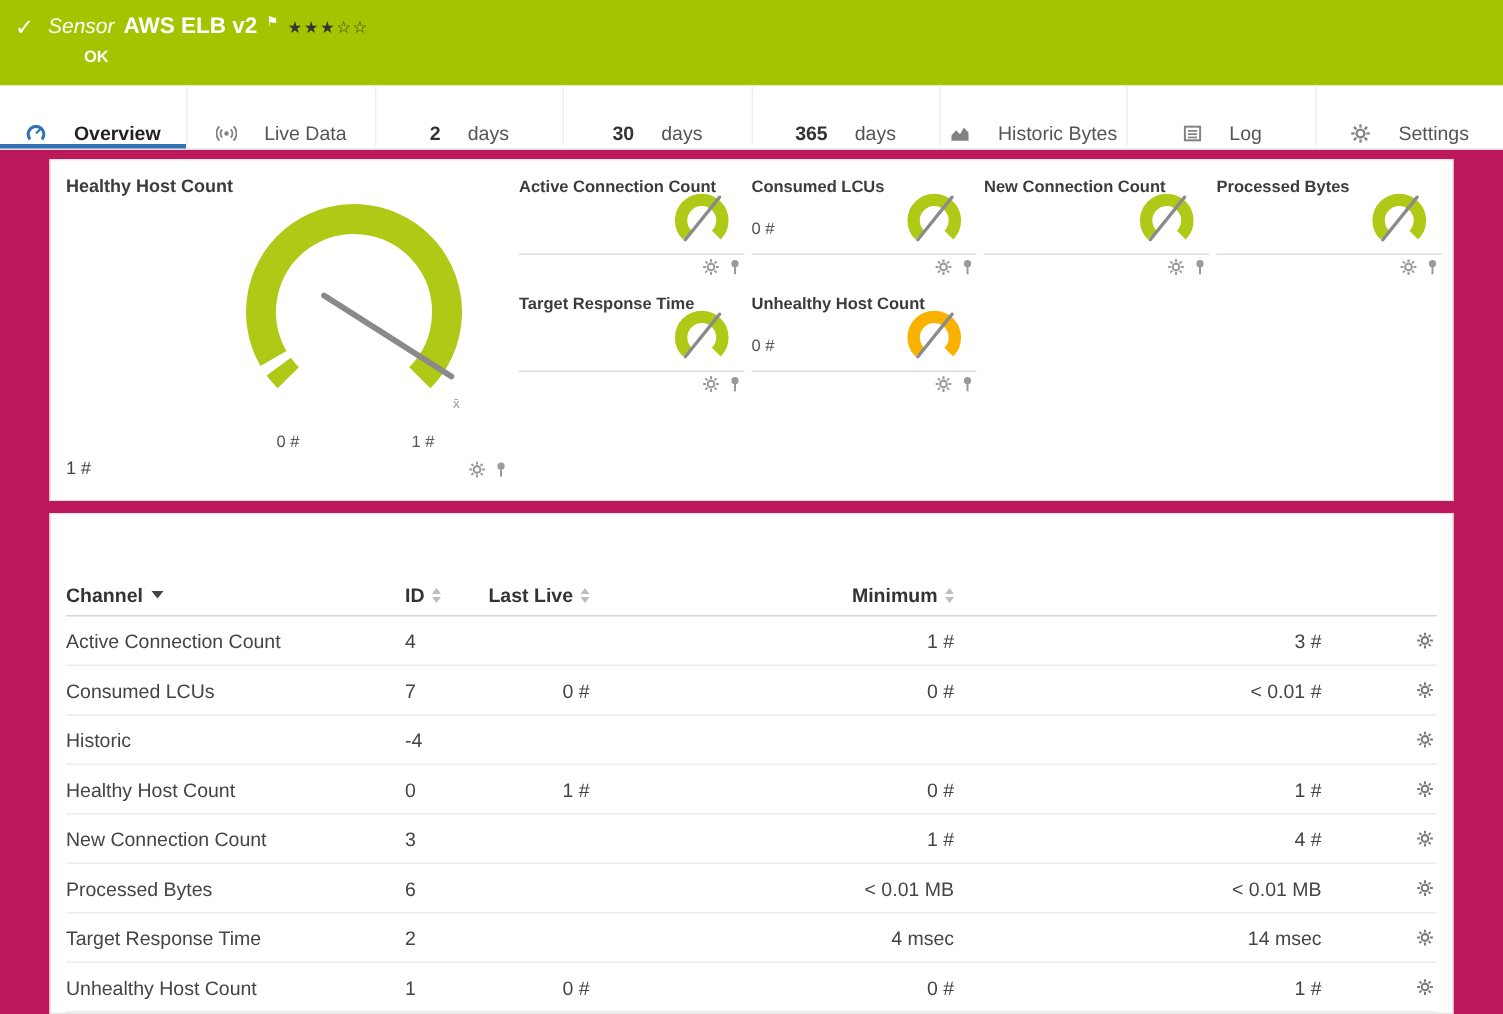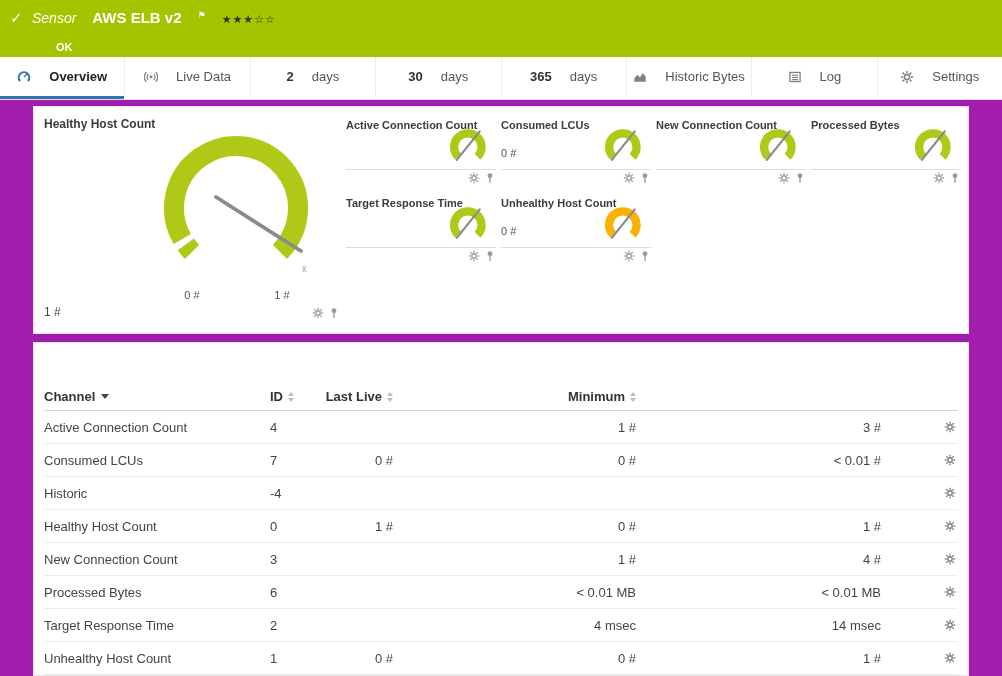--- a/index.html
+++ b/index.html
@@ -3,40 +3,40 @@
 <meta charset="utf-8">
 <style>
   *{box-sizing:border-box;margin:0;padding:0}
   html,body{width:1002px;height:676px;overflow:hidden;background:#fff;
     font-family:"Liberation Sans","DejaVu Sans",sans-serif}
 
   
   .topbar{height:57px;background:var(--header-bg,#A5C400);display:flex;
     align-items:flex-start;padding:9px 0 0 10px;color:#fff}
   .check{width:22px;font-size:15px;font-weight:bold;color:#fff}
-  .head-title-row{display:flex;align-items:baseline;gap:16px}
+  .head-title-row{display:flex;align-items:baseline;gap:6px}
   .kind{font-style:italic;font-size:14px}
   .title{font-size:15px;font-weight:bold}
   .flag{font-size:9px;position:relative;top:-5px;cursor:pointer}
   .stars{font-size:11px;color:#333;letter-spacing:1px;cursor:pointer}
-  .status{font-size:11px;font-weight:bold;margin:15px 0 0 24px}
+  .status{font-size:11px;font-weight:bold;margin:6px 0 0 24px}
 
   
   .tabs{height:43px;display:flex;background:#fff;border-bottom:1px solid #DCDCDC}
-  .tab{flex:1;display:flex;align-items:center;justify-content:center;gap:18px;
+  .tab{flex:1;display:flex;align-items:flex-end;justify-content:center;gap:18px;
     font-size:13px;color:#555;border-bottom:3px solid transparent;
     border-left:1px solid #EFEFEF;cursor:pointer;white-space:nowrap}
   .tab:first-child{border-left:none}
   .tab.active{border-bottom-color:var(--tab-active,#3473B2);color:#222;font-weight:bold}
   .ticon{width:14px;height:14px;color:#828282;flex:none}
   .tab.active .ticon{color:var(--tab-active,#3473B2)}
   .tab-num{font-weight:bold;color:#333}
 
   
-  .content{background:#a21caf;height:576px;padding:6px 33px 0;overflow:hidden}
+  .content{background:#be185d;height:576px;padding:6px 33px 0;overflow:hidden}
   .card{background:#fff;border:1px solid #E6E6E6}
 
   
   .gauge-card{position:relative;height:228px}
   .primary-title{position:absolute;left:10px;top:10px;font-size:12px;
     font-weight:bold;color:#3c3c3c}
   .big-gauge{position:absolute;left:107px;top:16px}
   .arc{fill:none;stroke:var(--gauge-green,#AFC916)}
   .arc-yellow{stroke:var(--gauge-yellow,#F9B200)}
   .big-gauge .arc{stroke-width:20}

